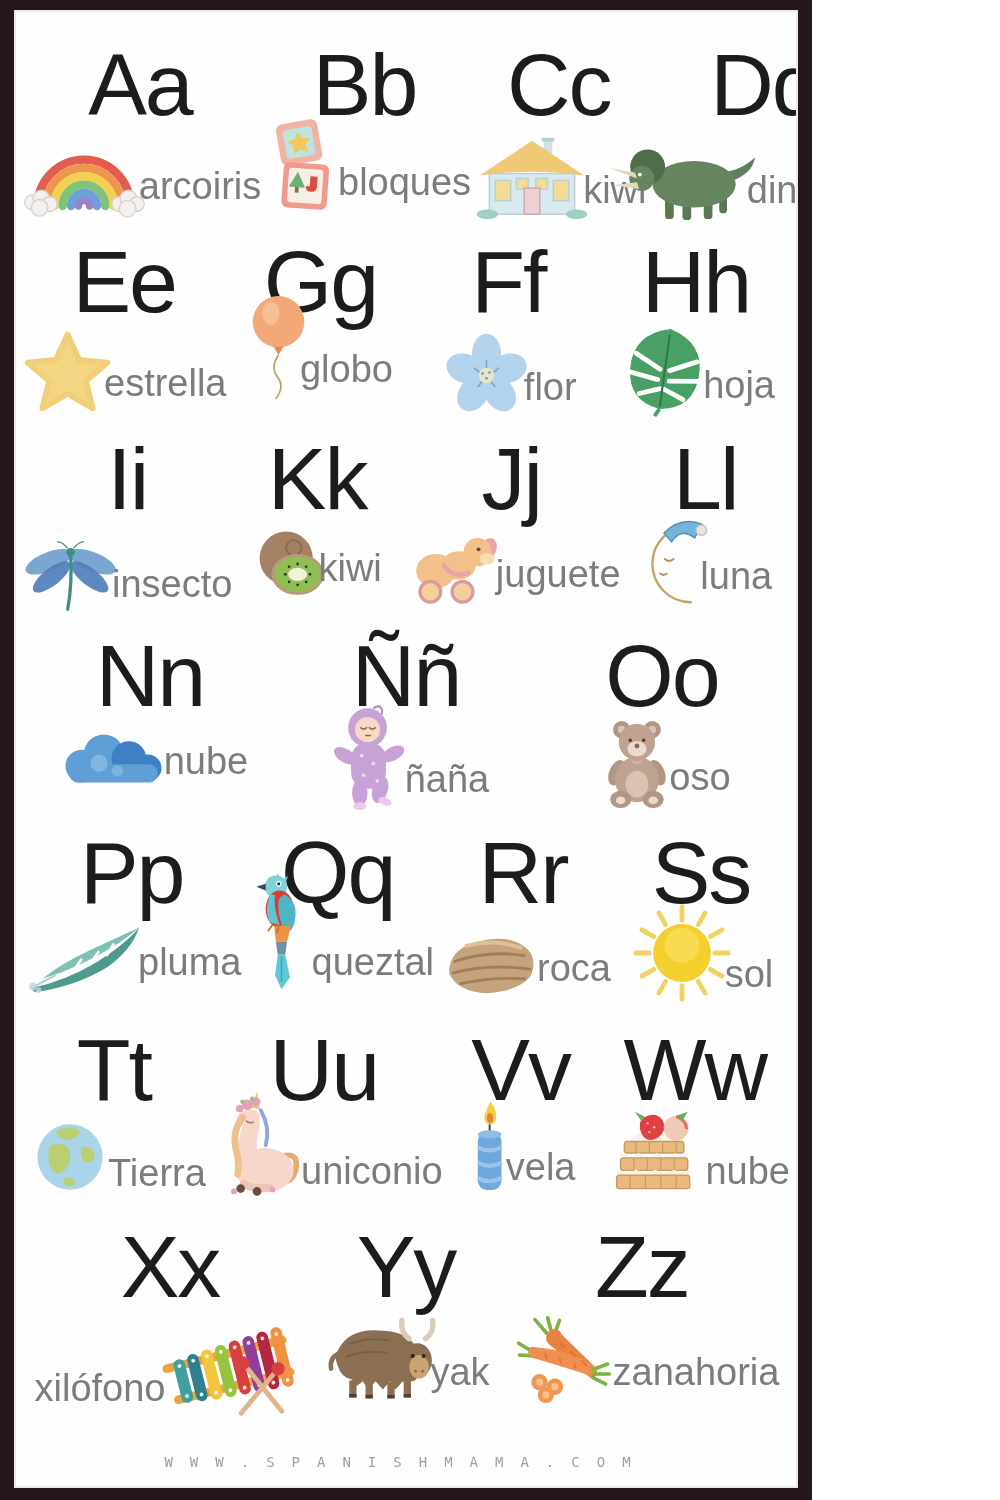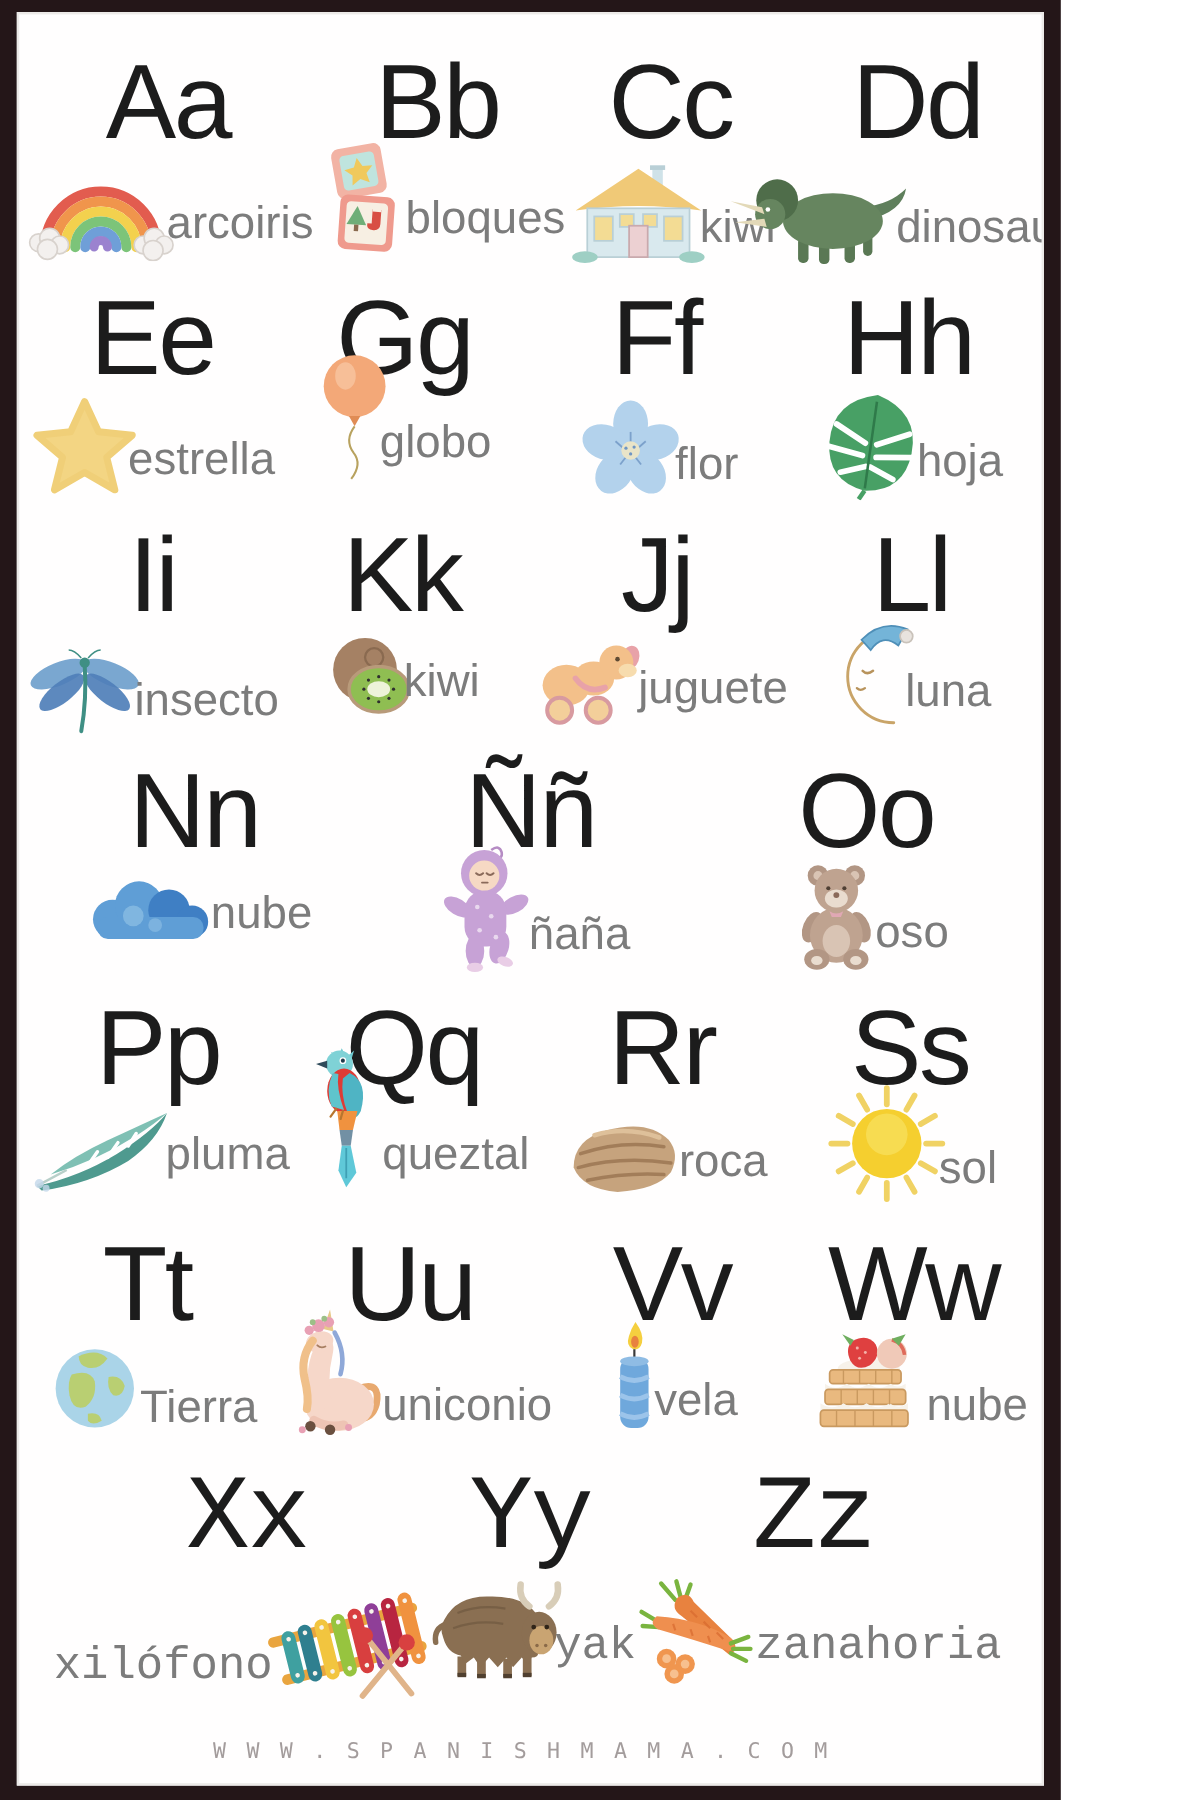--- a/index.html
+++ b/index.html
@@ -2,21 +2,21 @@
 <html><head>
 <meta charset="utf-8">
 <style>
   html,body{margin:0;padding:0;}
   body{
     width:1000px;height:1500px;
     font-family:"Liberation Sans", sans-serif;
     background:#ffffff;
   }
   .frame{
-    width:884px;height:1500px;
+    width:812px;height:1500px;
     background:#241618;
     padding:10px 14px 12px 14px;
     box-sizing:border-box;
     overflow:hidden;
   }
   .poster{
     width:100%;height:100%;
     background:#fffefe;
     border:2px solid #eceae8;
     box-sizing:border-box;
@@ -30,21 +30,20 @@
     height:197px;
     display:flex;
     justify-content:space-around;
     align-items:flex-start;
     padding:0 6px;
   }
   .row-last{
     height:205px;
     justify-content:center;
     gap:18px;
-    font-family:Liberation Mono, monospace;
   }
   .cell{
     width:236px;
     display:flex;
     flex-direction:column;
     align-items:center;
   }
   .row-last .cell{width:218px;}
   .letter{
     font-size:88px;
@@ -96,21 +95,21 @@
   .art-candle-icon{width:50px;height:108px;margin-top:-24px}
   .art-waffle-icon{width:116px;height:96px;margin-top:-8px}
   .art-xylophone-icon{width:150px;height:112px;margin-top:-4px}
   .art-yak-icon{width:118px;height:92px}
   .art-carrots-icon{width:118px;height:92px}
   .footer{
     position:absolute;
     left:0;right:0;bottom:16px;
     text-align:center;
     font-family:"DejaVu Sans Mono", monospace;
-    font-size:18px;
+    font-size:14px;
     letter-spacing:17px;
     color:#a39c9c;
   }
   .defs{position:absolute;width:0;height:0;overflow:hidden;}
 </style>
 </head>
 <body>
 
 <svg class="defs" xmlns="http://www.w3.org/2000/svg" xmlns:xlink="http://www.w3.org/1999/xlink" aria-hidden="true">
 <defs>

